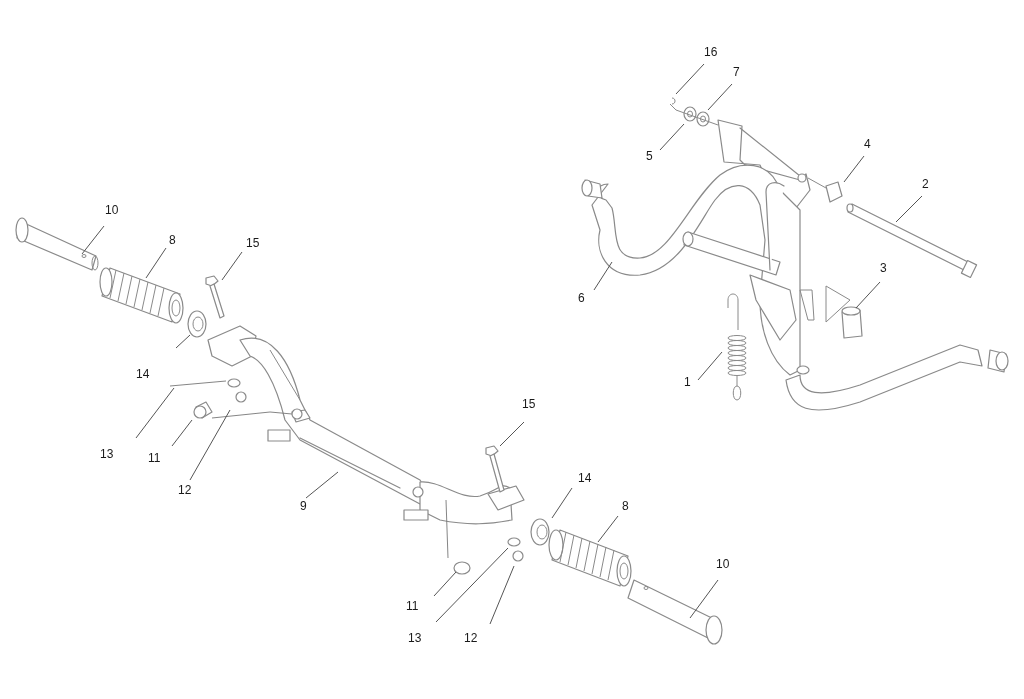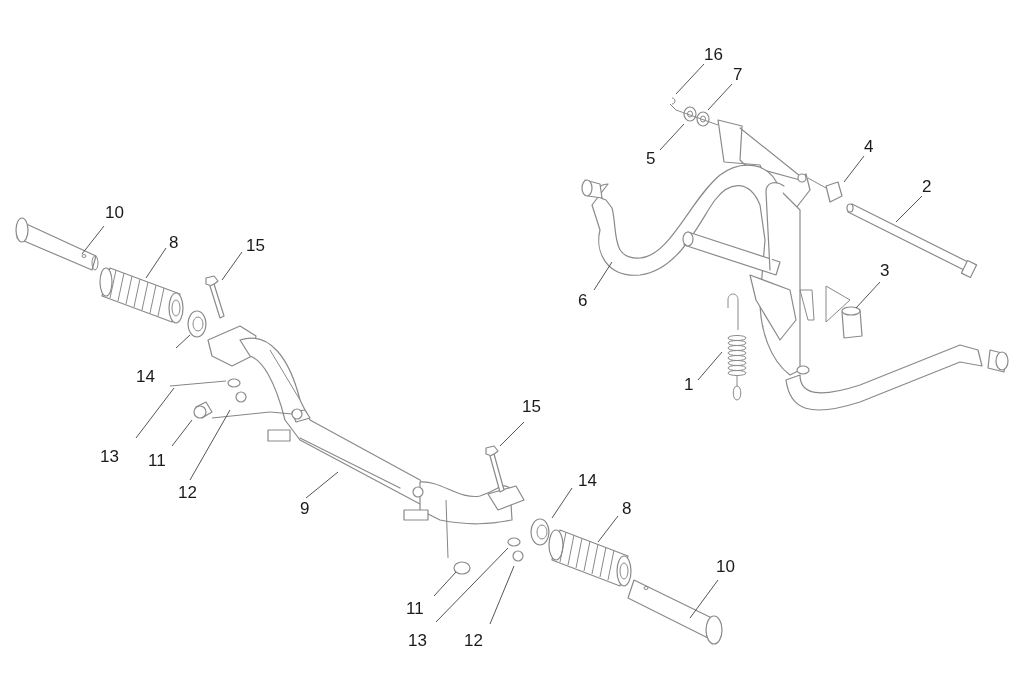--- a/index.html
+++ b/index.html
@@ -2,21 +2,21 @@
 <html><head>
 <meta charset="utf-8">
 <style>
   html, body { margin: 0; padding: 0; background: #ffffff; }
   body { width: 1024px; height: 699px; overflow: hidden; position: relative; font-family: "Liberation Sans", sans-serif; }
   #diagram { position: absolute; left: 0; top: 0; width: 1024px; height: 699px; }
   .part { fill: #ffffff; stroke: #8a8a8a; stroke-width: 1.2; stroke-linejoin: round; stroke-linecap: round; }
   .part-thin { fill: none; stroke: #8a8a8a; stroke-width: 1; }
   .leader { fill: none; stroke: #555555; stroke-width: 1; }
   .dash { fill: none; stroke: #777777; stroke-width: 0.9; }
-  .lbl { position: absolute; font-size: 17px; color: #1a1a1a; line-height: 1; white-space: nowrap; }
+  .lbl { position: absolute; font-size: 12px; color: #1a1a1a; line-height: 1; white-space: nowrap; }
 </style>
 </head>
 <body>
 
 <svg id="diagram" viewBox="0 0 1024 699">
 
   <g>
     <path class="part" d="M22 222 L96 256 L92 270 L17 238 Z"></path>
     <ellipse class="part" cx="22" cy="230" rx="6" ry="12"></ellipse>
     <ellipse class="part-thin" cx="95" cy="263" rx="3" ry="7"></ellipse>

